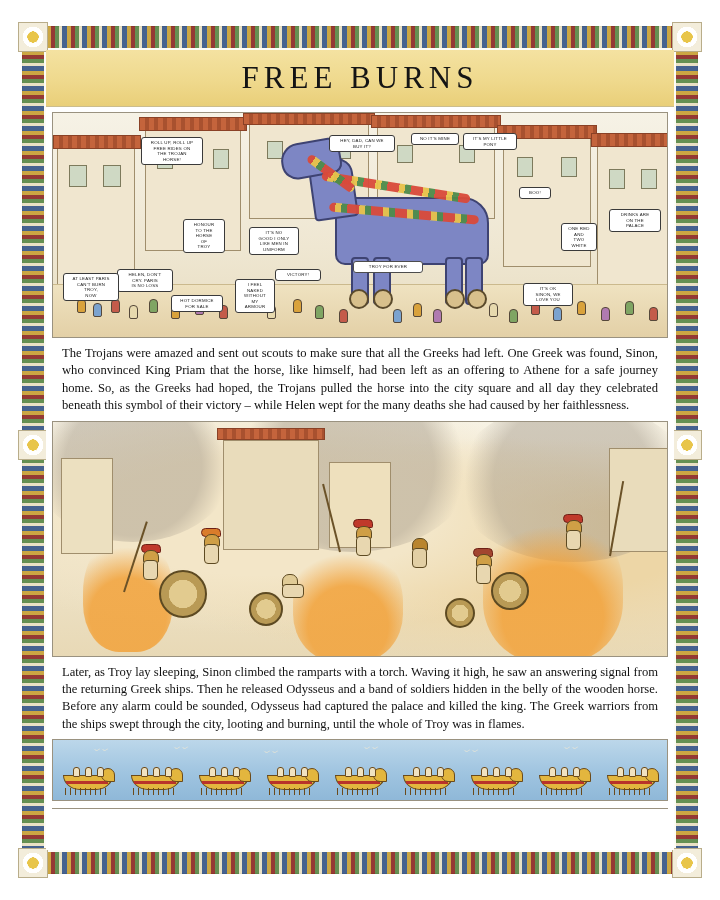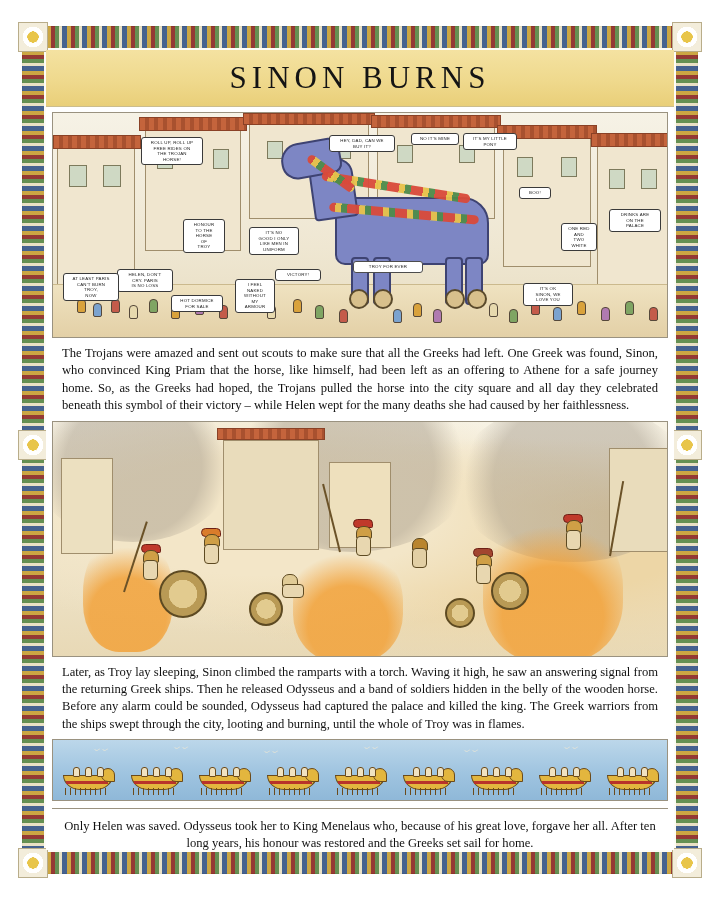--- a/index.html
+++ b/index.html
@@ -369,21 +369,21 @@
   <div class="corner c-tl"></div>
   <div class="corner c-tr"></div>
   <div class="corner c-bl"></div>
   <div class="corner c-br"></div>
   <div class="corner c-ml"></div>
   <div class="corner c-mr"></div>
 
   <div class="content">
 
     <div class="title-banner">
-      <h1>SINON BURNS</h1>
+      <h1>FREE BURNS</h1>
     </div>
 
     <div class="panel panel-1">
 
       <div class="bldg" style="left:4px;  top:34px;  width:78px;  height:140px;"></div>
       <div class="roof" style="left:0px;  top:22px;  width:88px;  height:14px;"></div>
       <div class="window" style="left:16px; top:52px;  width:18px; height:22px;"></div>
       <div class="window" style="left:50px; top:52px;  width:18px; height:22px;"></div>
 
       <div class="bldg" style="left:92px; top:16px;  width:96px;  height:122px;"></div>
@@ -651,15 +651,14 @@
           <div class="stripe"></div>
           <div class="oars"></div>
           <div class="prow"></div>
         <div class="sailor" style="left:10px;"></div>
           <div class="sailor" style="left:22px;"></div>
           <div class="sailor" style="left:34px;"></div>
       </div>
     </div>
 
     <div class="rule"></div>
-    <div class="caption centered">Only Helen was saved. Odysseus took her to King Menelaus who, because of his great love, forgave her all. After ten long years, his honour was restored and the Greeks set sail for home.</div>
   </div>
 </div>
 
 </body></html>

